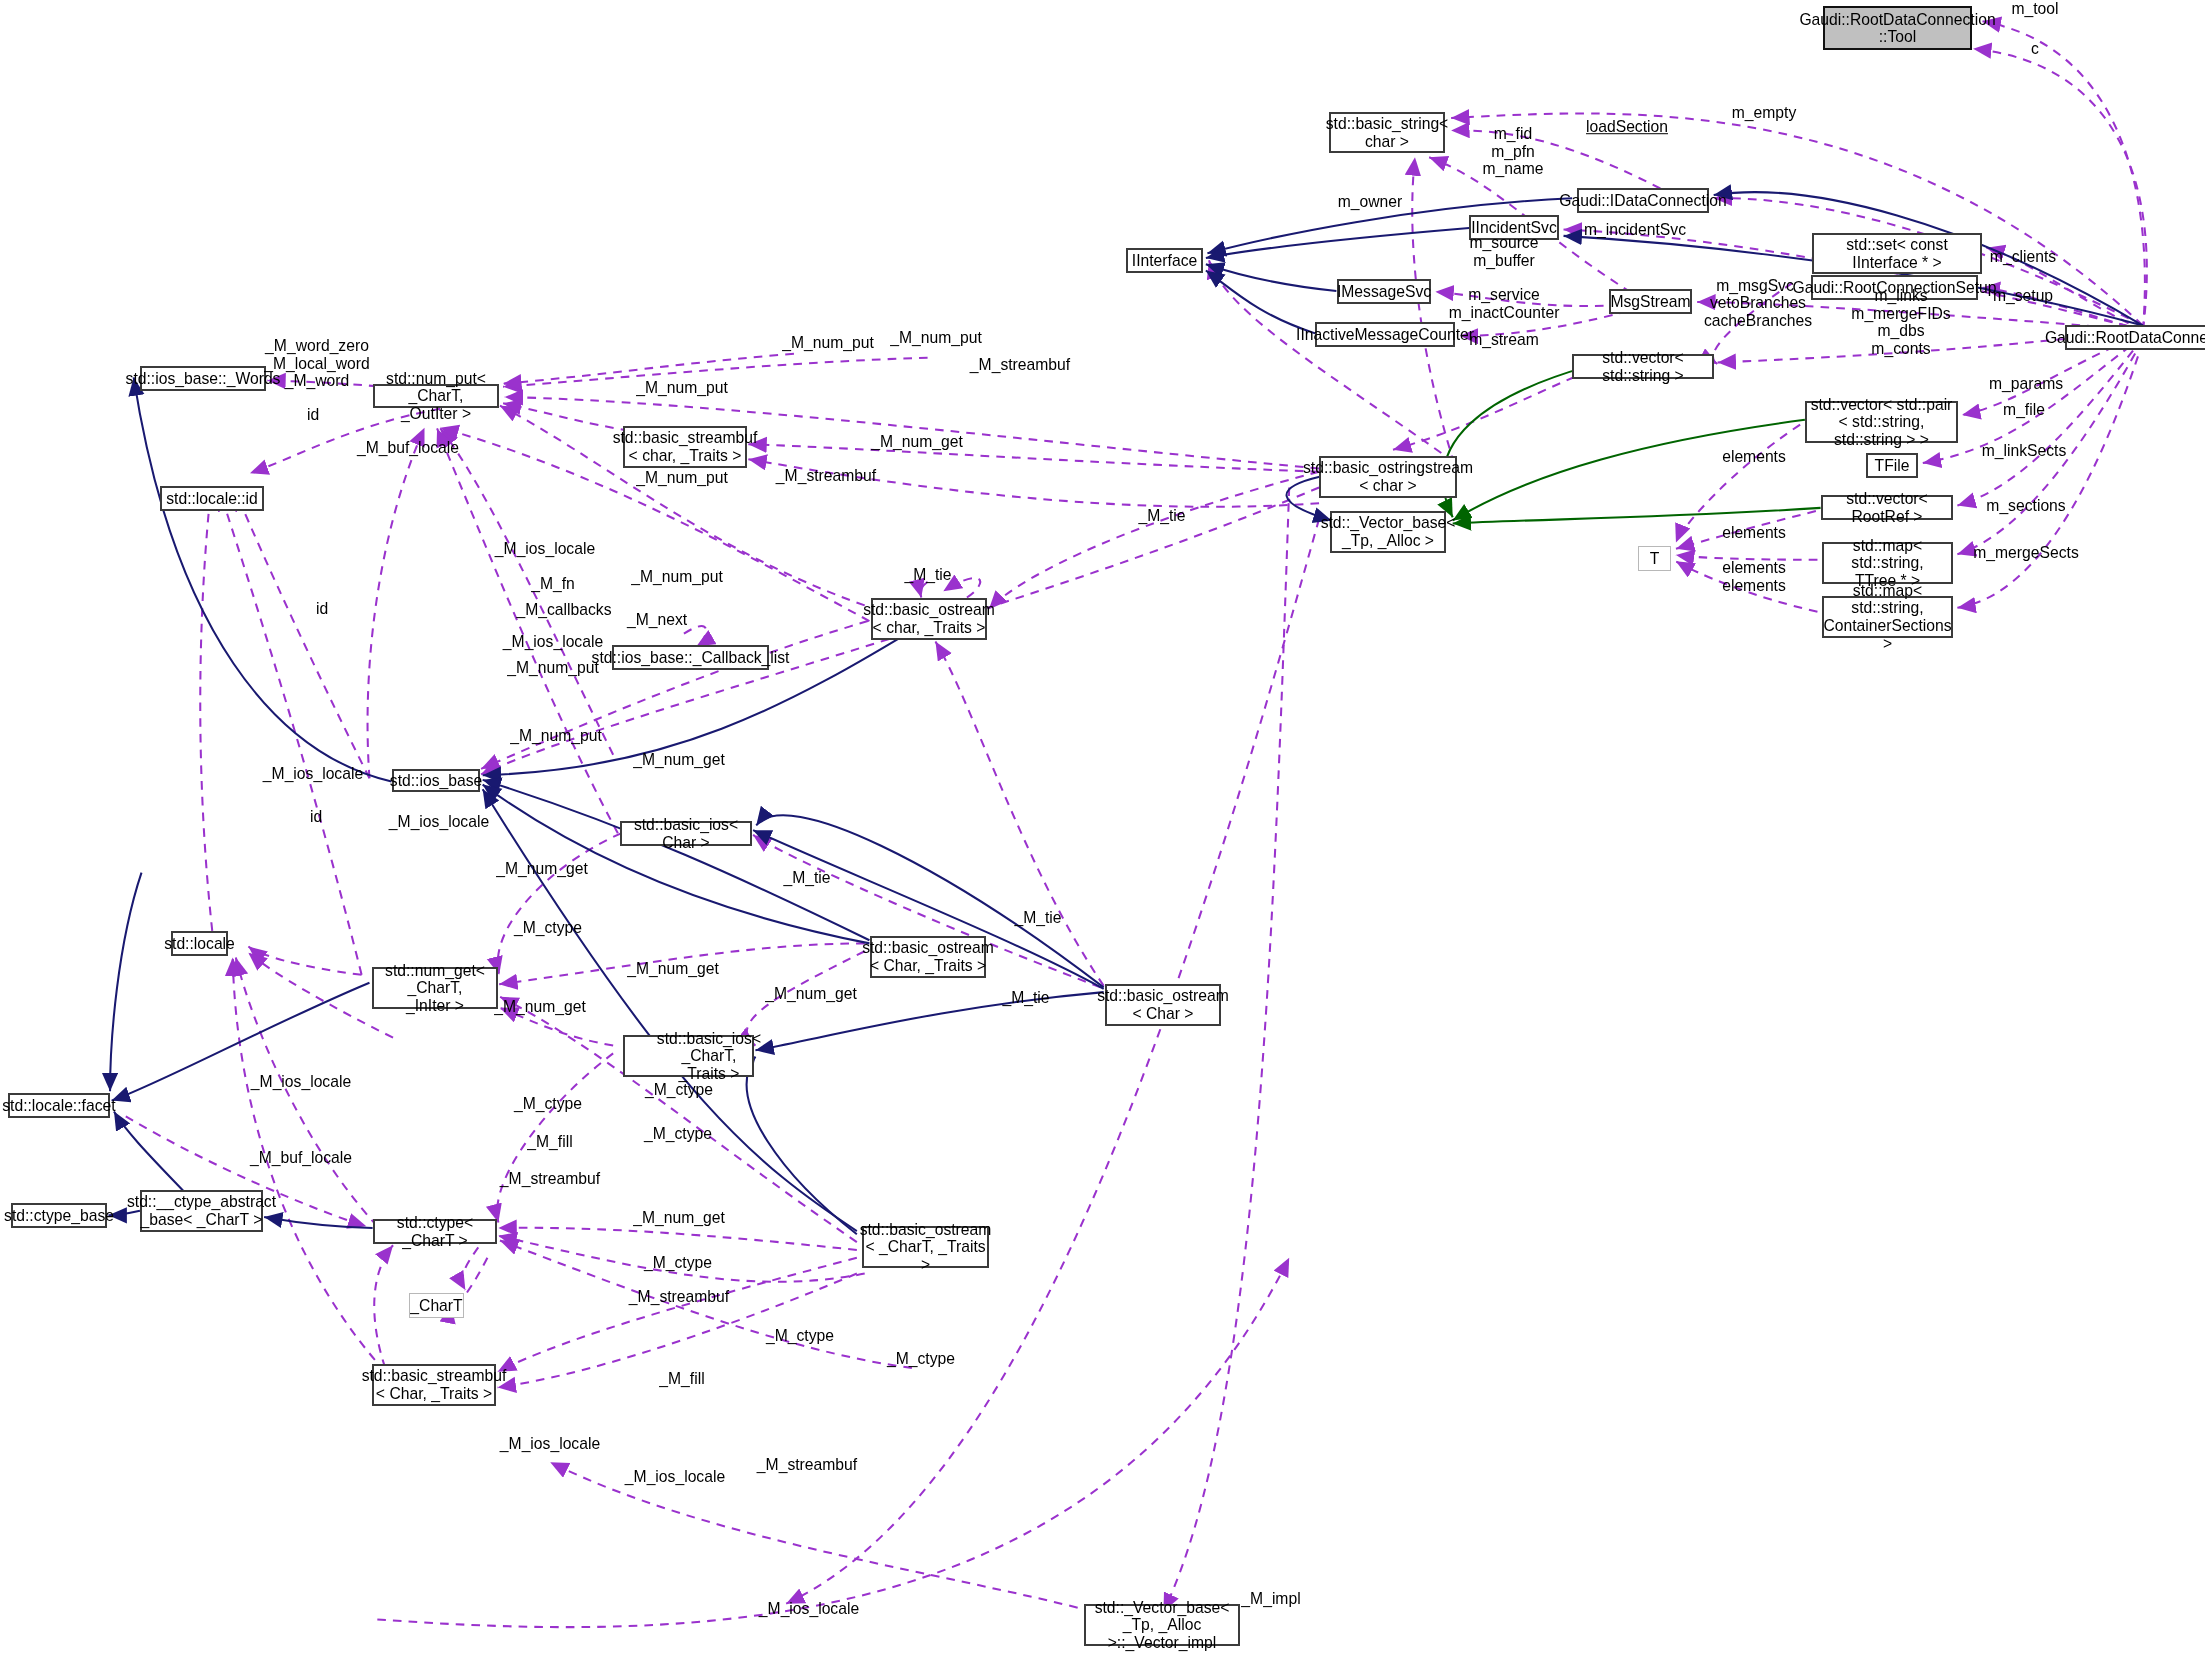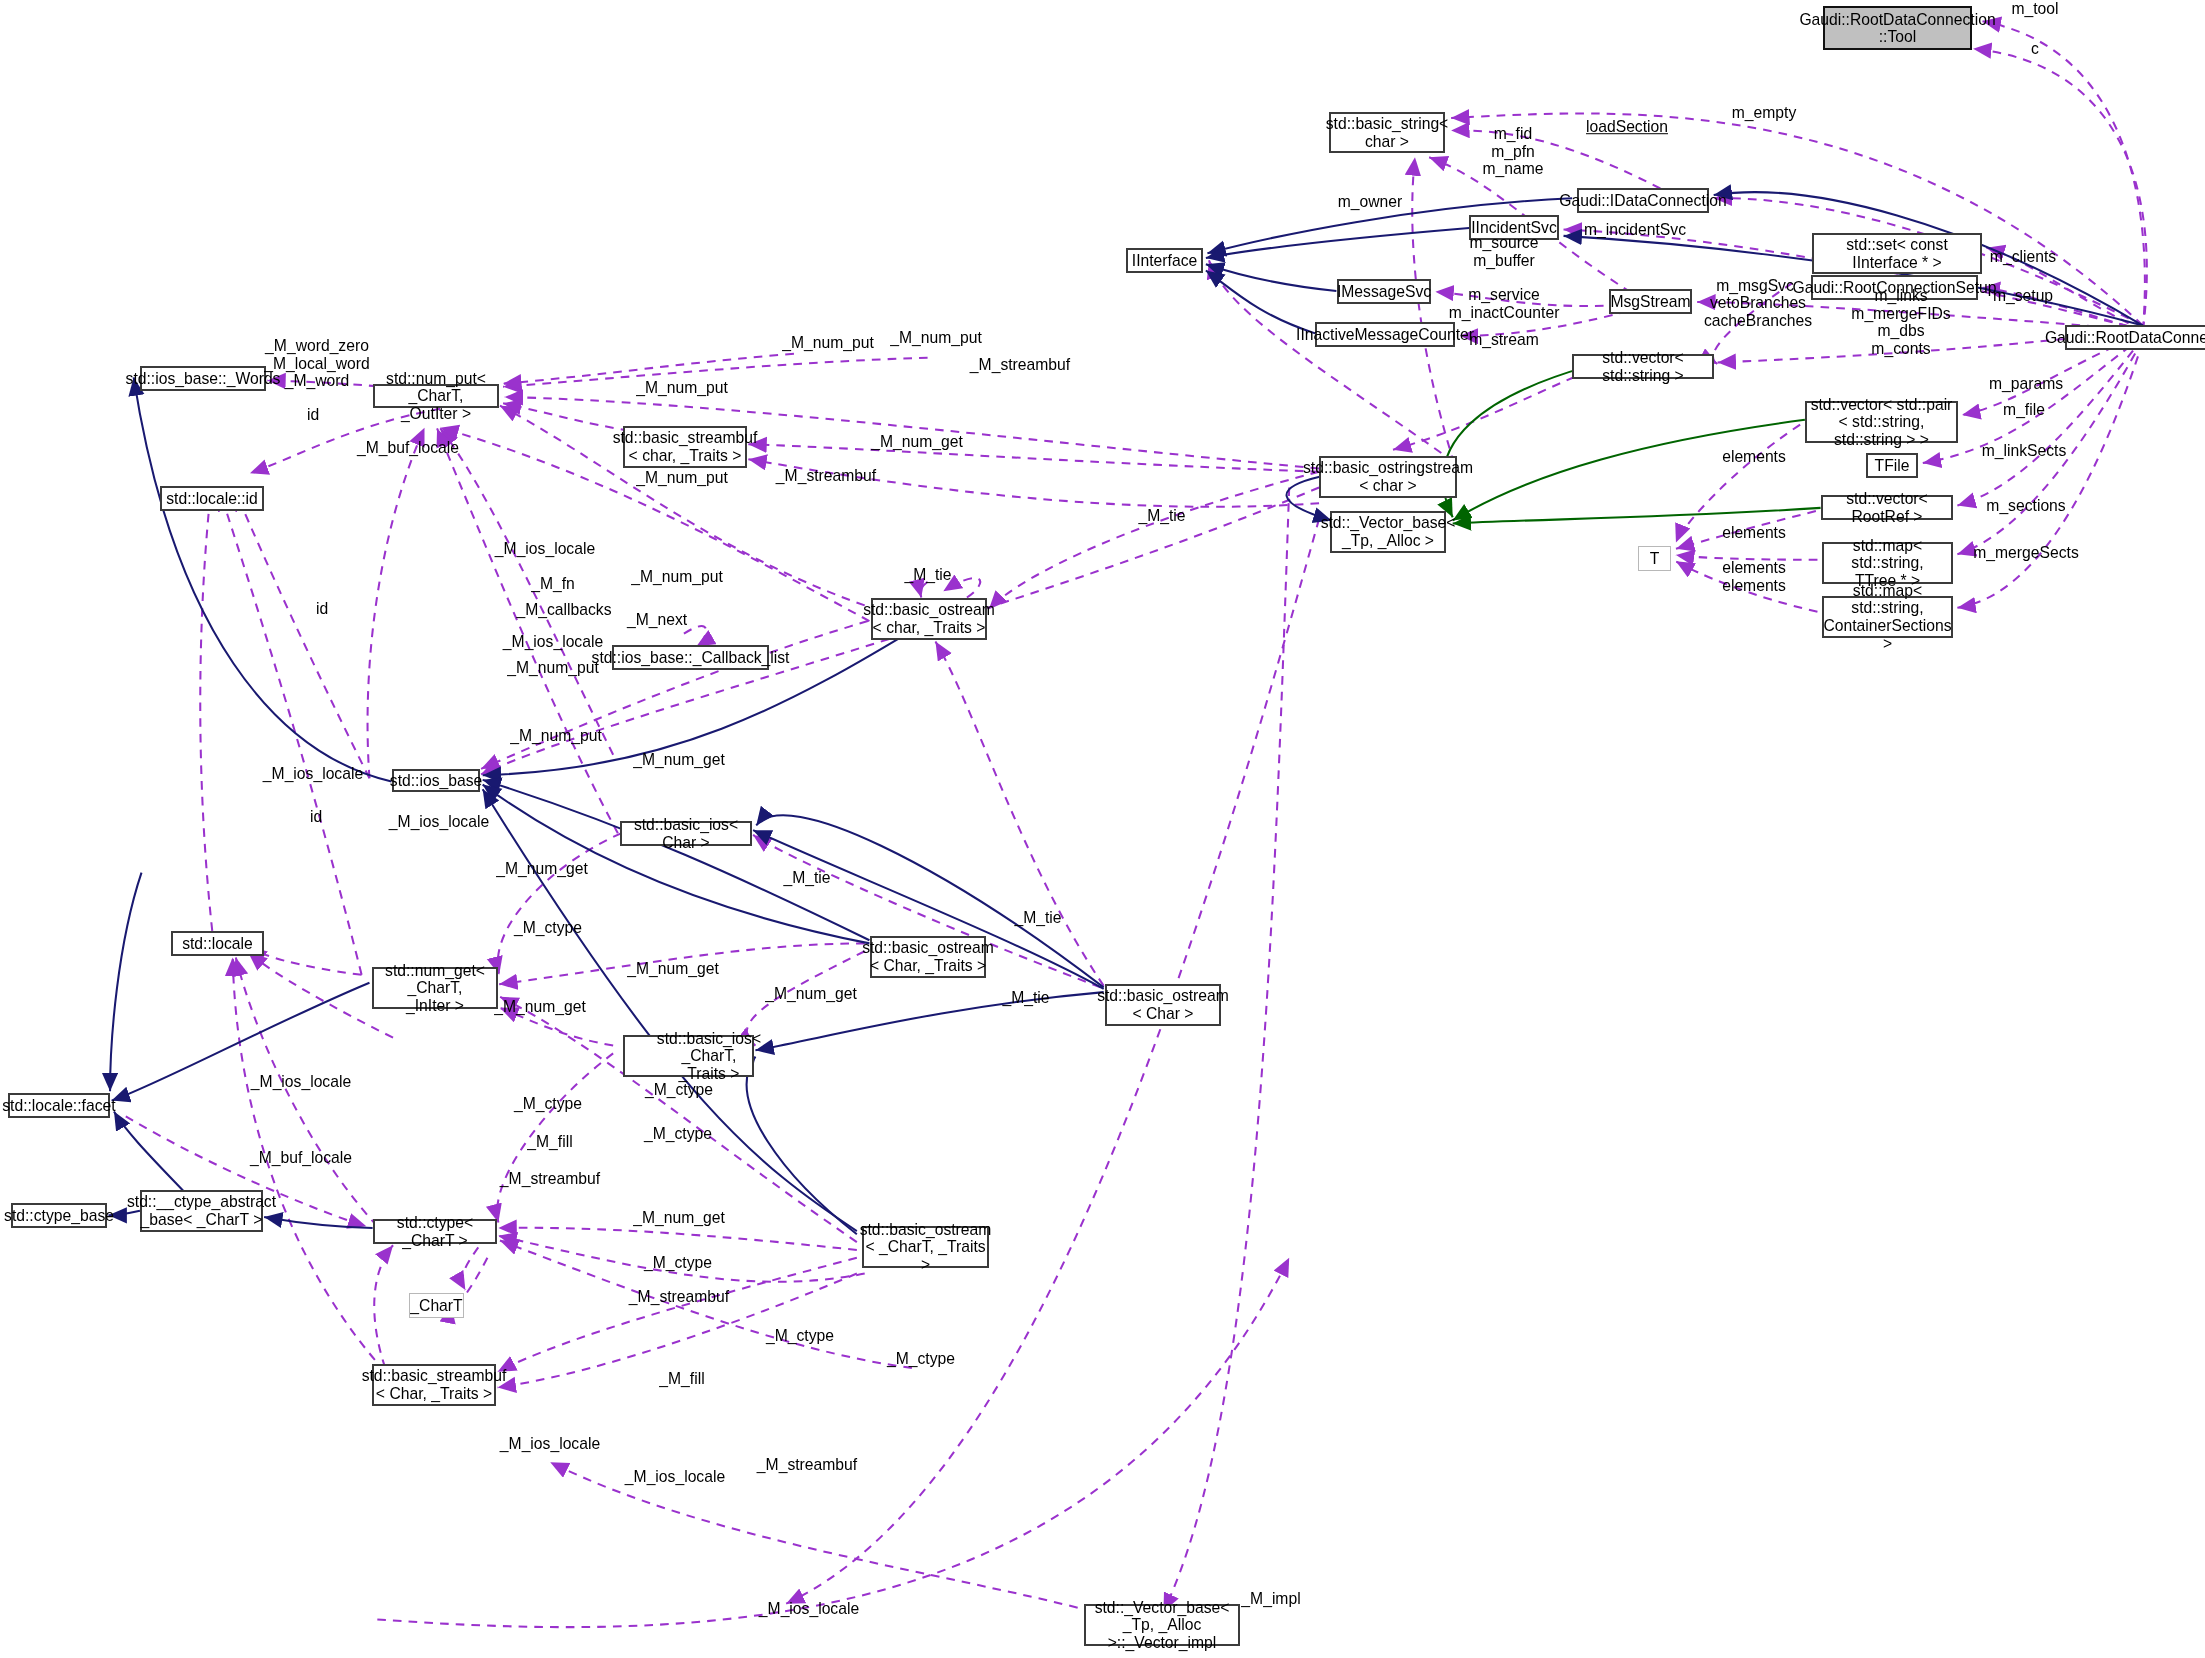--- a/index.html
+++ b/index.html
@@ -243,21 +243,21 @@
       <div class="node template-param" style="left: 1638px; top: 546px; width: 33px; height: 25px;">T</div>
       <div class="node thick" style="left: 1822px; top: 542px; width: 131px; height: 42px;">std::map&lt; std::string,
 TTree * &gt;</div>
       <div class="node thick" style="left: 1822px; top: 596px; width: 131px; height: 42px;">std::map&lt; std::string,
 ContainerSections &gt;</div>
       <div class="node thick" style="left: 871px; top: 598px; width: 116px; height: 42px;">std::basic_ostream
 &lt; char, _Traits &gt;</div>
       <div class="node thick" style="left: 612px; top: 645px; width: 157px; height: 25px;">std::ios_base::_Callback_list</div>
       <div class="node thick" style="left: 392px; top: 769px; width: 88px; height: 23px;">std::ios_base</div>
       <div class="node thick" style="left: 620px; top: 821px; width: 132px; height: 25px;">std::basic_ios&lt; Char &gt;</div>
-      <div class="node thick" style="left: 171px; top: 931px; width: 93px; height: 25px;">std::locale</div>
+      <div class="node thick" style="left: 171px; top: 931px; width: 57px; height: 25px;">std::locale</div>
       <div class="node thick" style="left: 870px; top: 936px; width: 116px; height: 42px;">std::basic_ostream
 &lt; Char, _Traits &gt;</div>
       <div class="node thick" style="left: 1105px; top: 984px; width: 116px; height: 42px;">std::basic_ostream
 &lt; Char &gt;</div>
       <div class="node thick" style="left: 372px; top: 967px; width: 126px; height: 42px;">std::num_get&lt; _CharT,
 _InIter &gt;</div>
       <div class="node thick" style="left: 623px; top: 1035px; width: 131px; height: 42px; padding-left: 44px;">std::basic_ios&lt; _CharT,
 _Traits &gt;</div>
       <div class="node thick" style="left: 7.9px; top: 1093px; width: 102px; height: 25px;">std::locale::facet</div>
       <div class="node thick" style="left: 11px; top: 1203px; width: 96px; height: 25px;">std::ctype_base</div>

